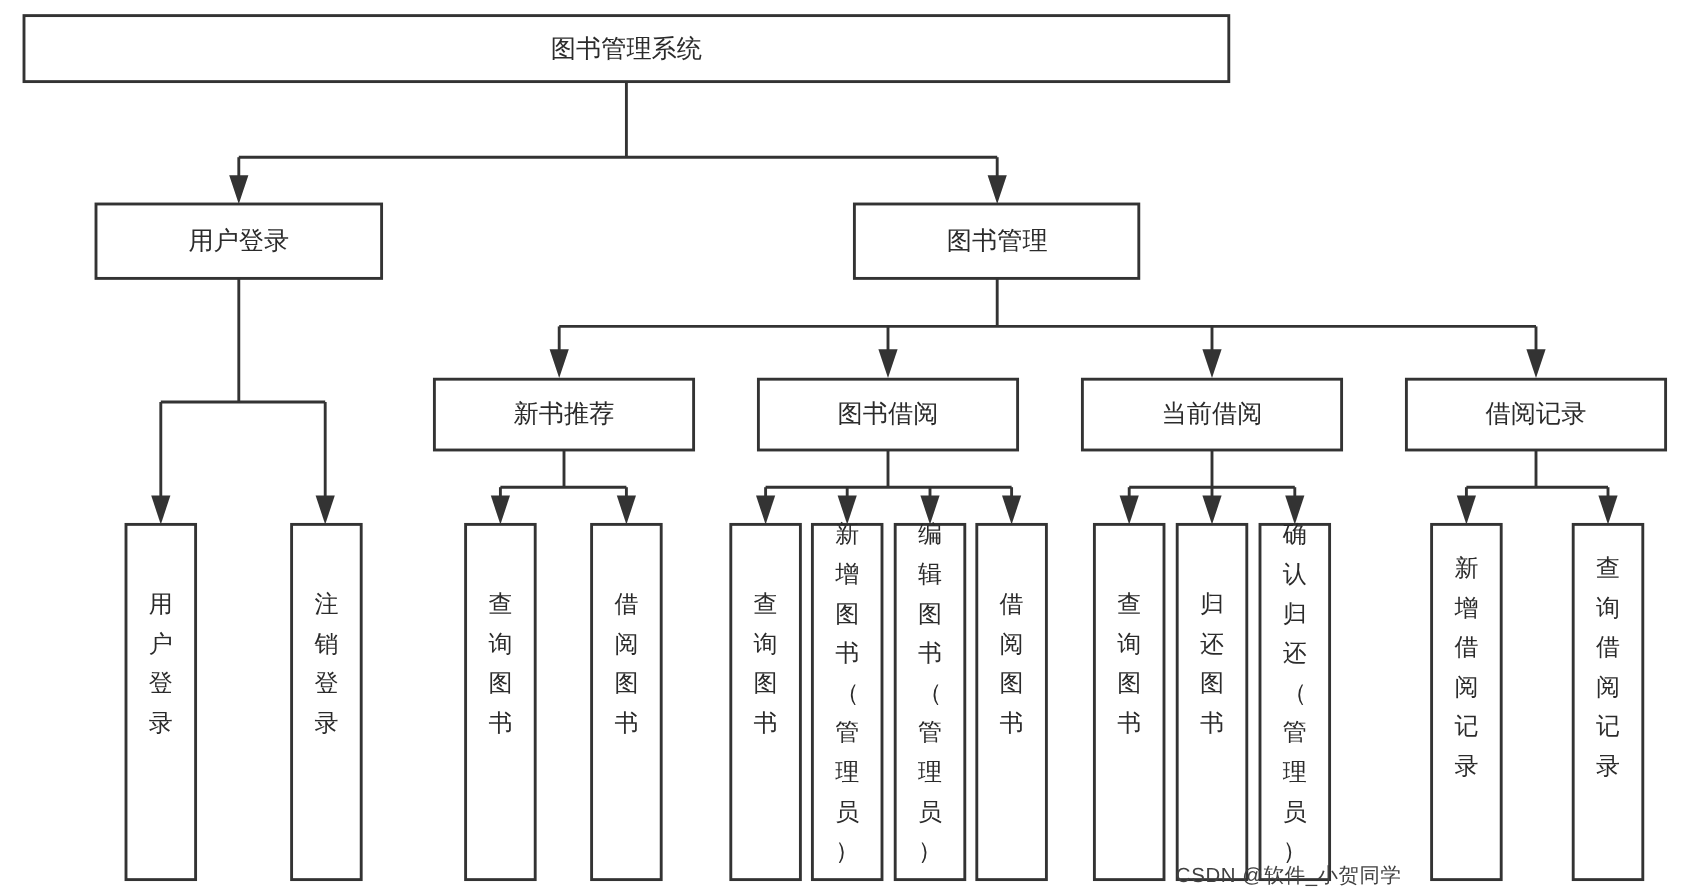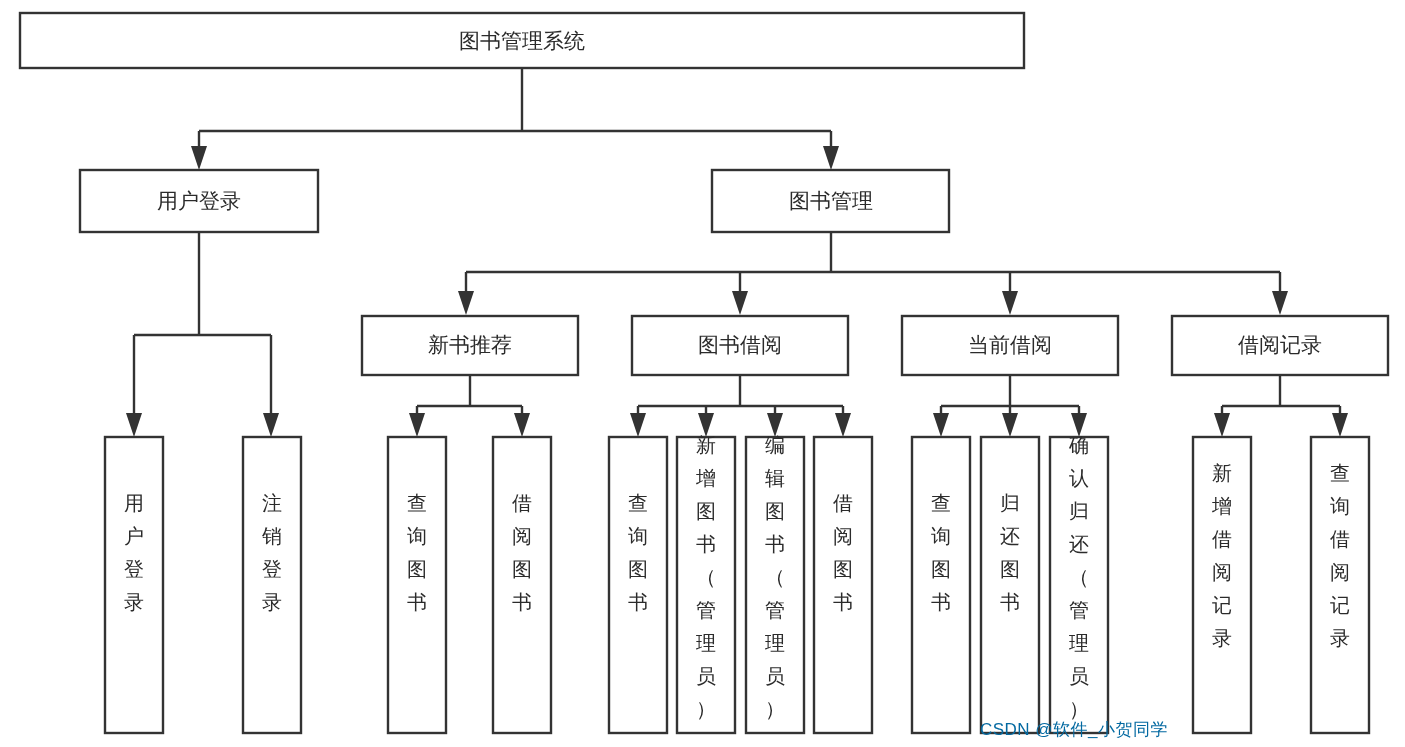--- a/index.html
+++ b/index.html
@@ -52,21 +52,21 @@
     font-size: 20px;
     fill: #2b2b2b;
     text-anchor: middle;
   }
   .watermark {
     position: absolute;
     right: 14px;
     bottom: 6px;
     font-family: "Liberation Sans", "DejaVu Sans", sans-serif;
     font-size: 17px;
-    color: #0369a1;
+    color: #404040;
     letter-spacing: 0.5px;
     white-space: nowrap;
     pointer-events: none;
   }
 </style>
 </head>
 <body>
 
 <div id="diagram-root">
 

